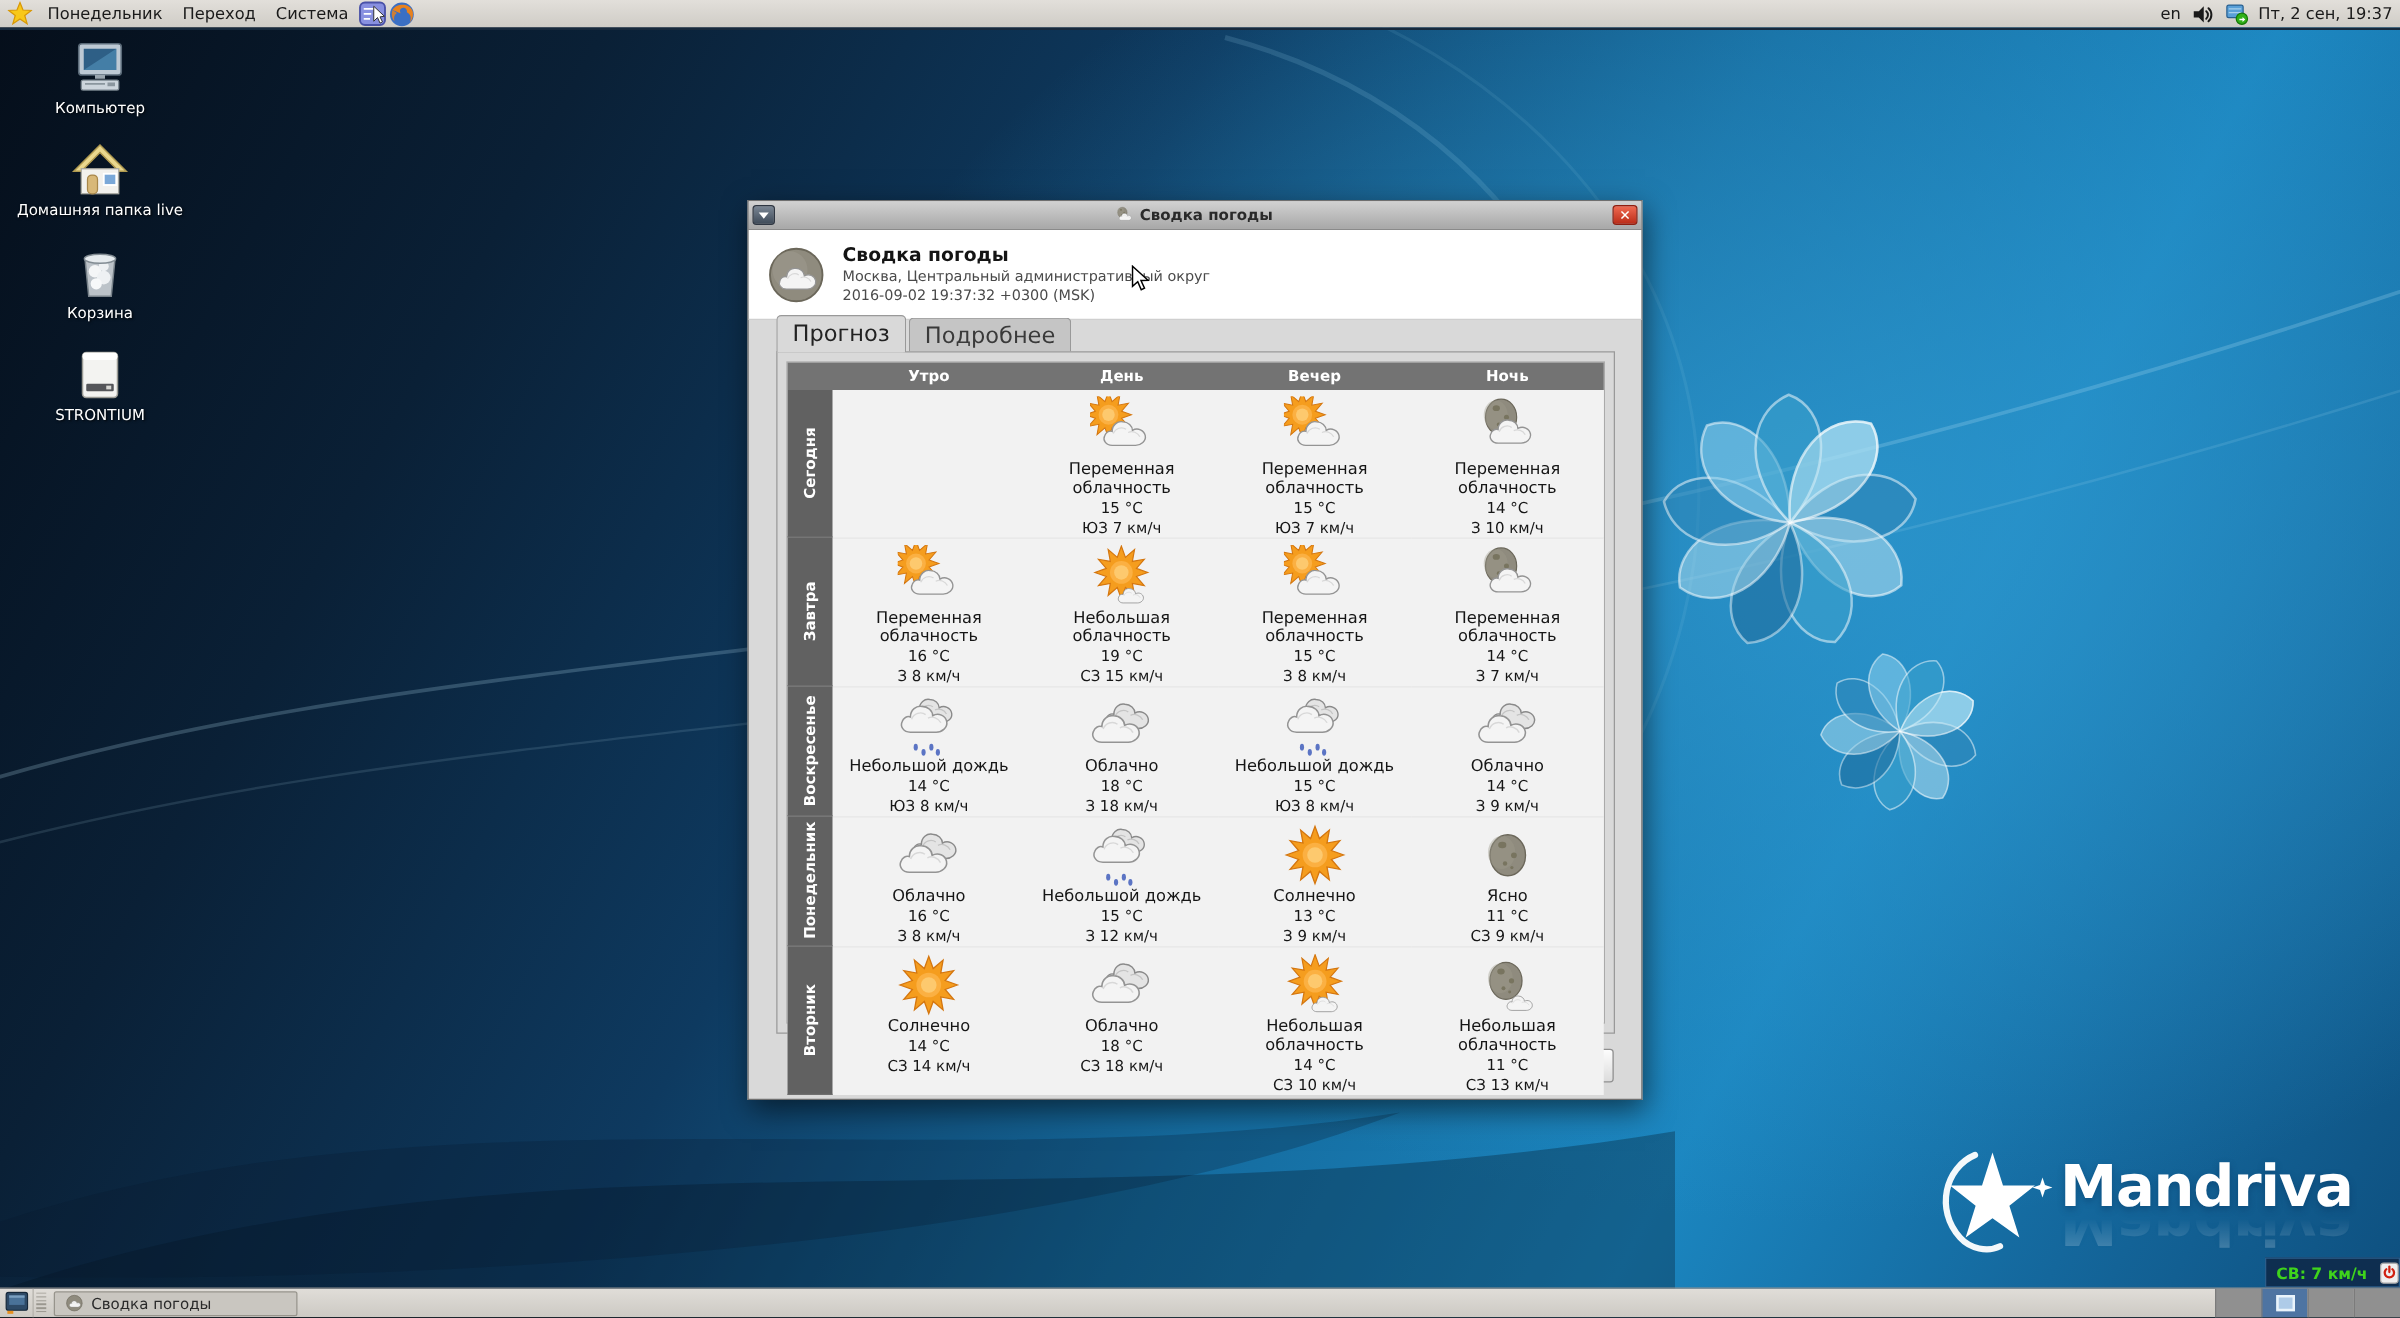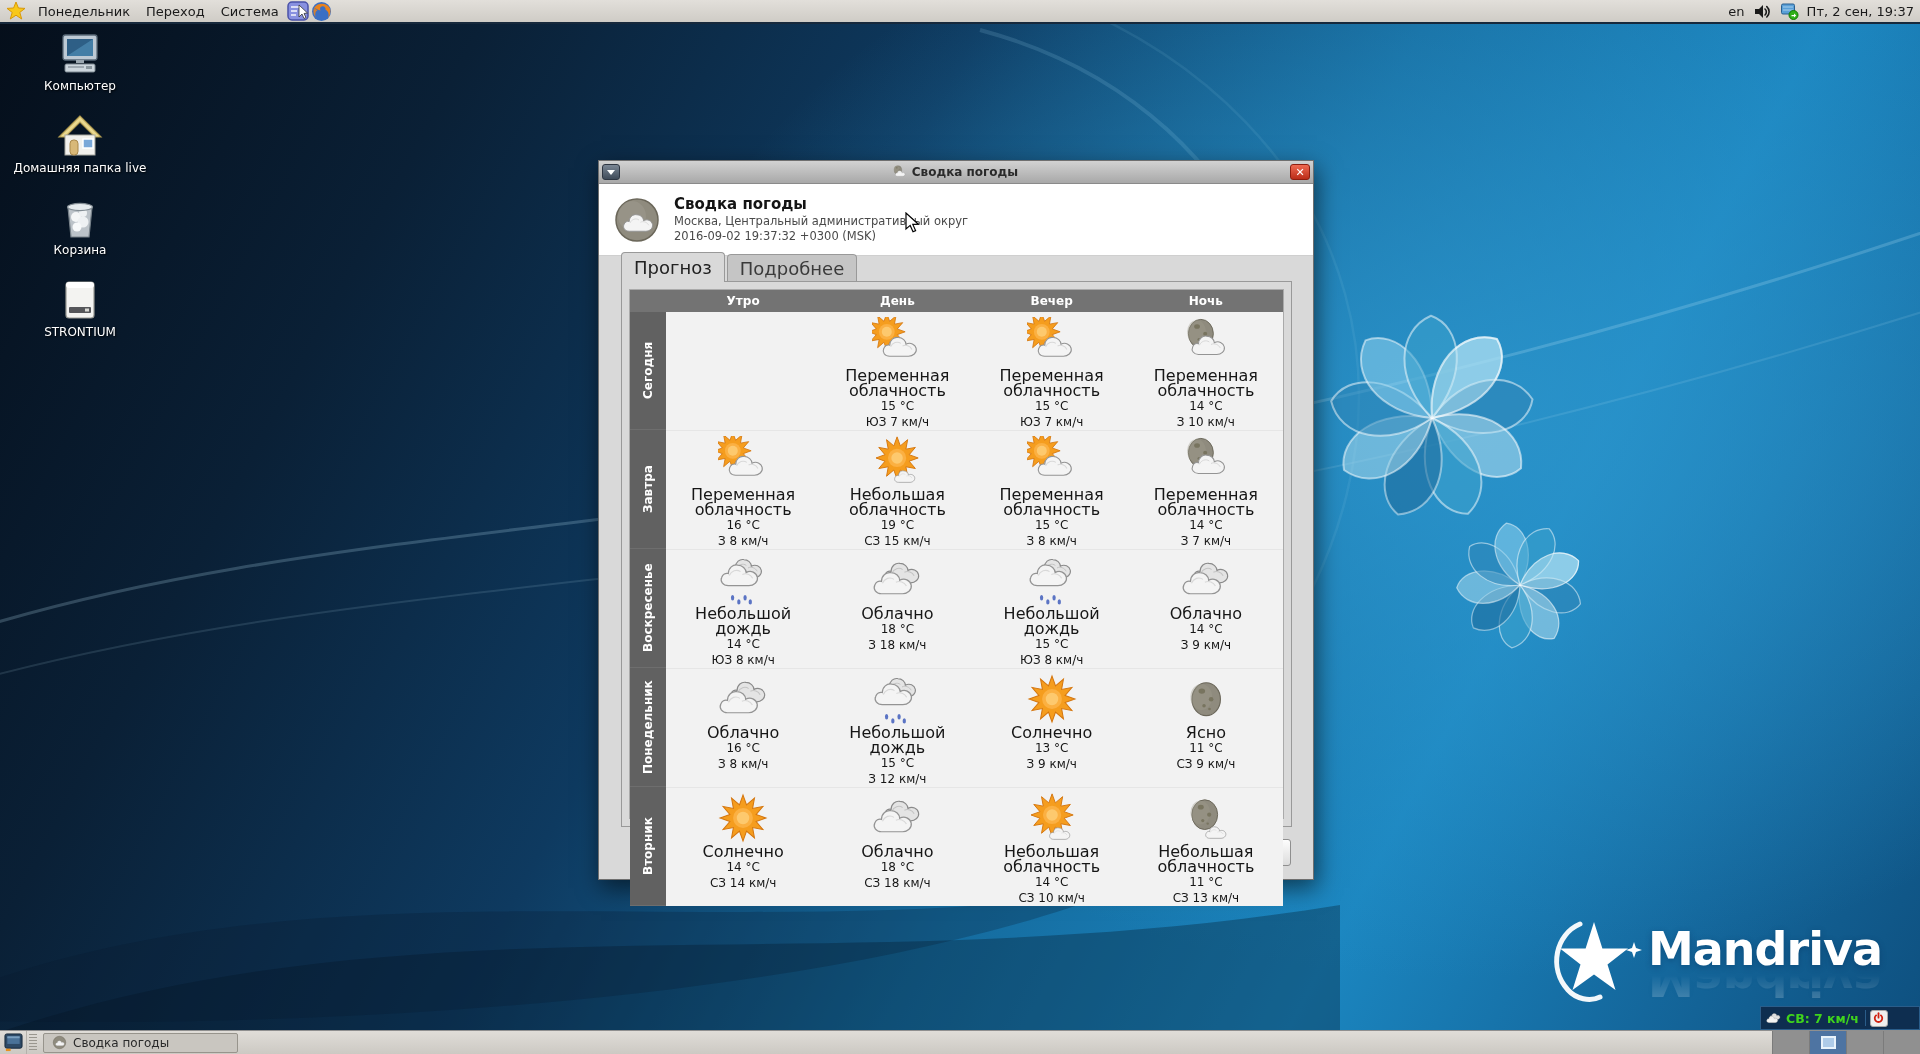--- a/index.html
+++ b/index.html
@@ -53,40 +53,40 @@
   .f-header{display:flex;height:22px;background:#737373;flex:0 0 22px;}
   .f-header .spacer{width:36px;}
   .f-col-h{flex:1;color:#fff;font-size:12px;font-weight:bold;display:flex;align-items:center;justify-content:center;}
   .f-row{flex:1;display:flex;background:#f2f2f2;}
   .f-label{width:36px;background:#616161;color:#fff;font-size:12px;font-weight:bold;
     display:flex;align-items:center;justify-content:center;writing-mode:vertical-rl;transform:rotate(180deg);
     border-top:1px solid #6e6e6e;}
   .f-cell{flex:1;text-align:center;padding-top:5px;}
   .f-row:not(:first-child) .f-cell{border-top:1px solid #e6e6e6;}
   .wicon{width:50px;height:50px;display:block;margin:0 auto;}
-  .cond{font-size:16px;color:#161616;margin-top:1px;line-height:15px;}
+  .cond{font-size:13px;color:#161616;margin-top:1px;line-height:15px;}
   .temp,.wind{font-size:12px;color:#161616;line-height:16px;}
   .close-row{position:absolute;right:22px;top:678px;}
   .btn-close-dlg{display:inline-flex;align-items:center;gap:6px;height:27px;padding:0 12px;font-size:12.5px;color:#2a2a2a;
     background:linear-gradient(#fdfdfd,#dcdcdc);border:1px solid #8f8f8f;border-radius:3px;}
   .btn-close-dlg .x{color:#8a8a8a;font-weight:bold;font-size:12px;}
   
   .bottom-panel{position:absolute;left:0;bottom:0;width:100%;height:24px;background:linear-gradient(#e0ddd8,#ccc9c3);
     border-top:1px solid #8f8f8f;display:flex;align-items:center;z-index:40;}
   .show-desktop{width:27px;height:24px;display:flex;align-items:center;justify-content:center;border-right:1px solid #b4b1ab;}
   .panel-handle{width:8px;height:18px;margin:0 2px;background:repeating-linear-gradient(180deg,#9a978f 0 1px,transparent 1px 3px);
     background-size:2px 100%;background-repeat:repeat-x;background-position:2px 0;}
   .task-btn{display:flex;align-items:center;gap:6px;height:20px;margin-left:4px;padding:0 8px;width:195px;
     background:#c9c6c0;border:1px solid #97948c;border-radius:2px;font-size:12px;color:#2a2a2a;}
   .ws-switcher{margin-left:auto;display:flex;height:24px;}
   .ws{width:37px;height:24px;background:#909090;border-left:1px solid #7b7b7b;display:flex;align-items:center;justify-content:center;}
   .ws.active{background:#4e74a2;}
   .ws-win{width:15px;height:13px;background:#aecbe8;border:2px solid #e9f3fb;display:block;}
   
-  .mini-applet{position:absolute;right:0;top:1006px;height:24px;width:160px;background:#0e2e50;
+  .mini-applet{position:absolute;right:0;top:1006px;height:24px;width:108px;background:#0e2e50;
     border:1px solid #2a5d8a;display:flex;align-items:center;gap:4px;padding:0 4px;z-index:30;}
   .mini-applet .txt{font-size:12.5px;font-weight:bold;color:#3fd41c;white-space:nowrap;}
   .mini-sep{width:1px;height:16px;background:#2a5d8a;margin-left:2px;}
   .power-tile{width:18px;height:17px;background:#efefef;border:1px solid #a8a8a8;border-radius:3px;
     display:flex;align-items:center;justify-content:center;}
   .cursor{position:absolute;left:905px;top:212px;z-index:60;pointer-events:none;}
 </style>
 </head>
 <body>
 

